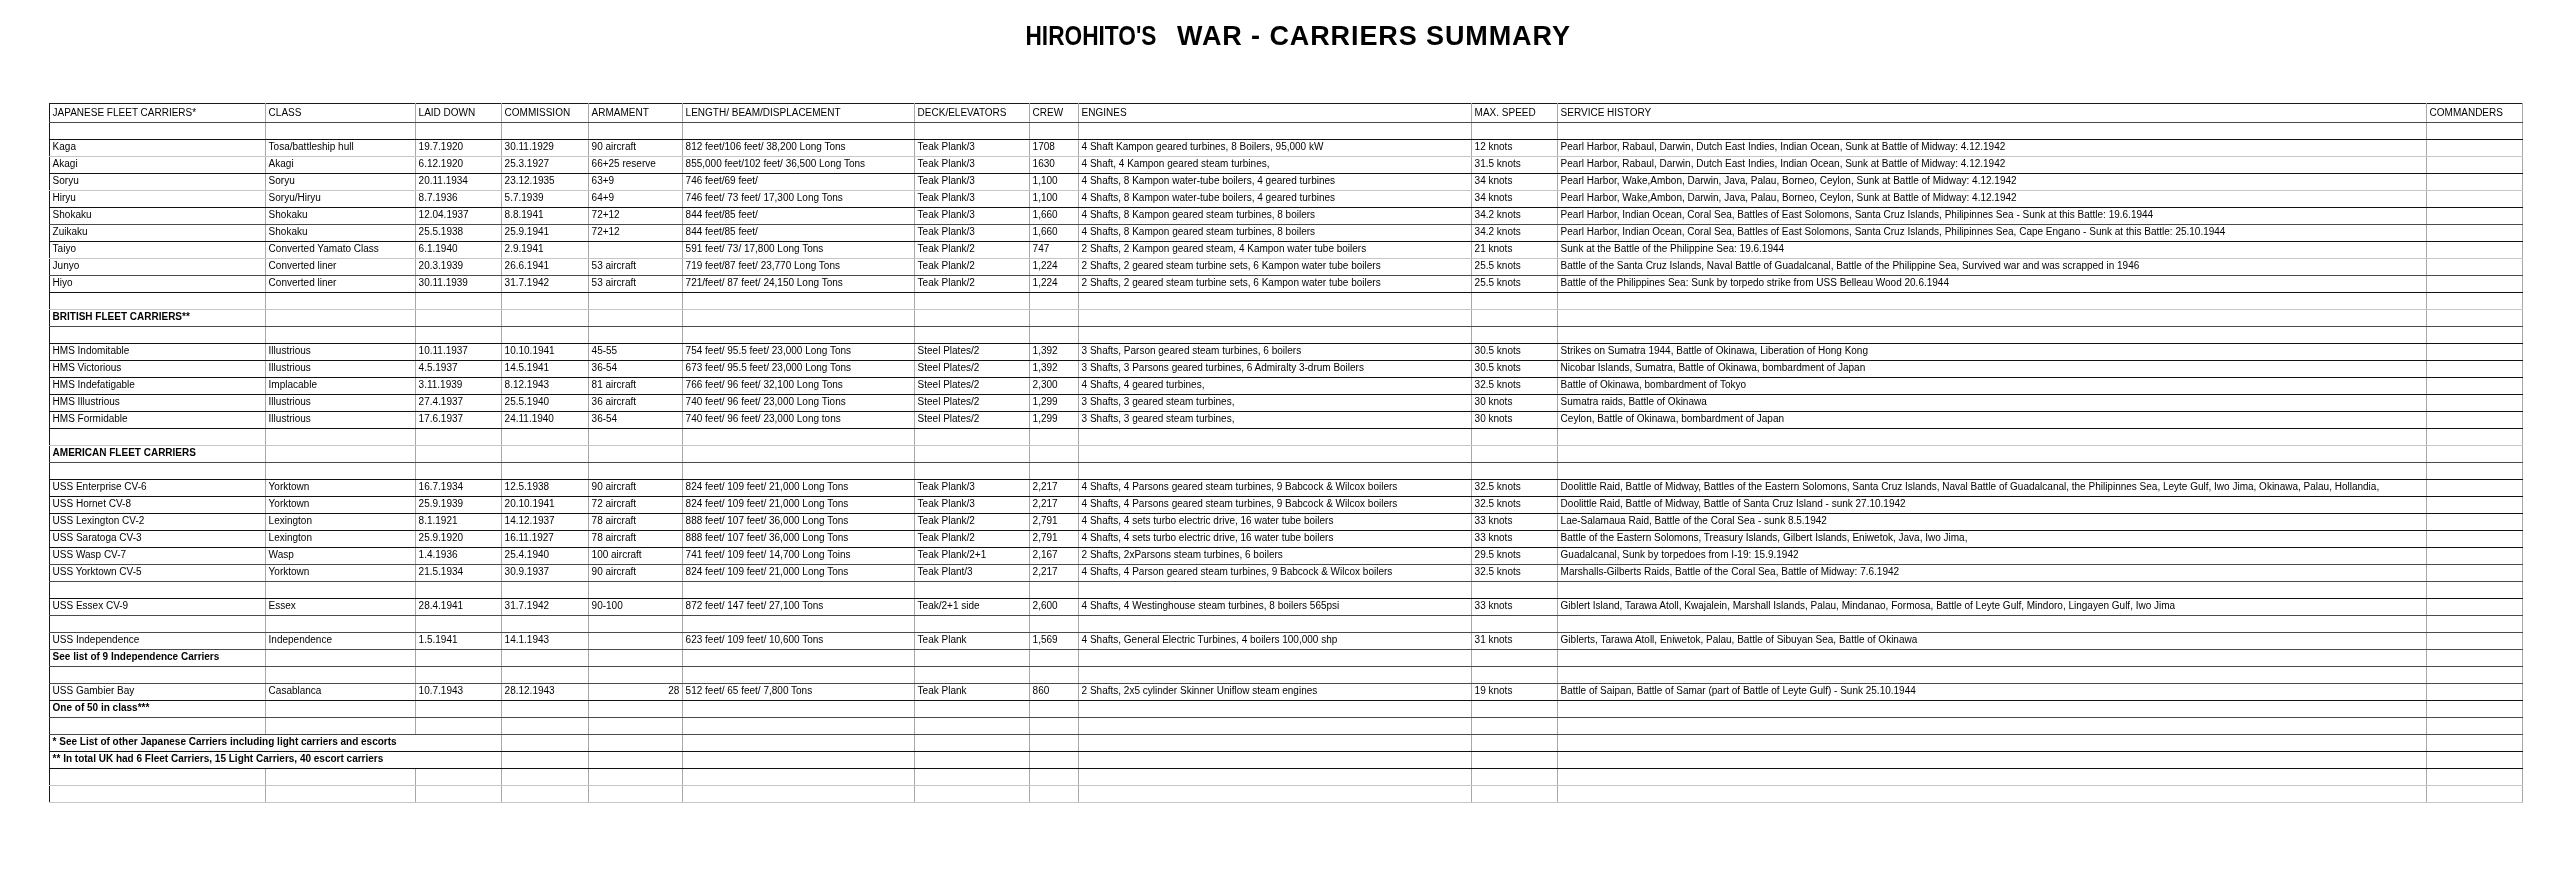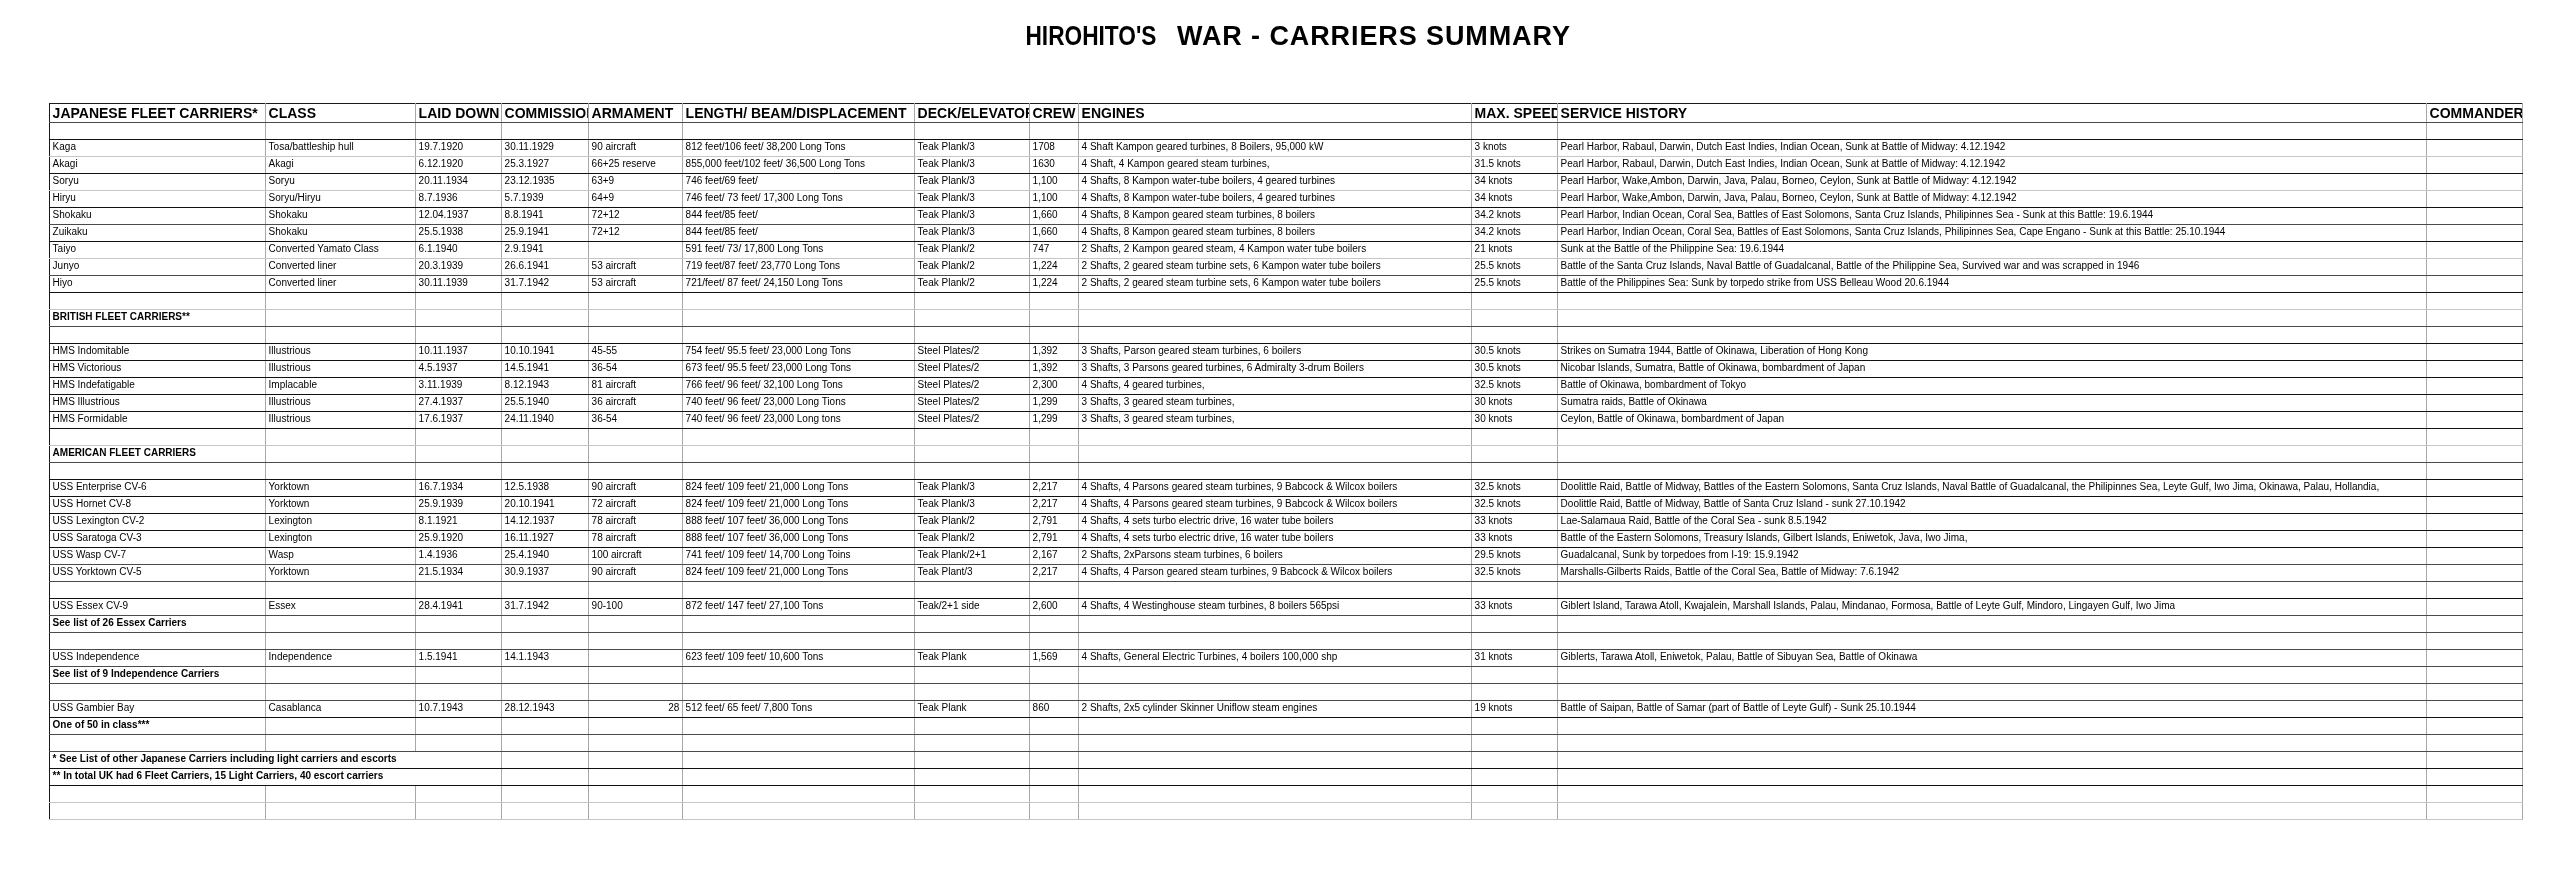--- a/index.html
+++ b/index.html
@@ -49,22 +49,22 @@
     padding: 0 2.6px;
     font-size: 10px;
     line-height: 10.5px;
     white-space: nowrap;
     overflow: hidden;
     vertical-align: middle;
     border-right: 0.9px solid #a8a8a8;
     border-bottom: 0.9px solid #c6c6c6;
   }
   tr.style-header td {
-    font-weight: bold;
-    font-size: 14px;
+    font-weight: normal;
+    font-size: 10px;
     height: 17.5px;
     border-bottom: 0.9px solid #333;
   }
   tr.style-label td:first-child { font-weight: bold; margin-top: 12px; }
   tr.b-dark td  { border-bottom: 0.9px solid #4a4a4a; }
   tr.b-thick td { border-bottom: 1.7px solid #111; }
   tr.b-none td  { border-bottom: none; }
 </style>
 </head>
 <body>
@@ -121,21 +121,21 @@
       <tr class="style-data b-light">
         <td>Kaga</td>
         <td>Tosa/battleship hull</td>
         <td>19.7.1920</td>
         <td>30.11.1929</td>
         <td>90 aircraft</td>
         <td>812 feet/106 feet/ 38,200 Long Tons</td>
         <td>Teak Plank/3</td>
         <td>1708</td>
         <td>4 Shaft Kampon geared turbines, 8 Boilers, 95,000 kW</td>
-        <td>3 knots</td>
+        <td>12 knots</td>
         <td>Pearl Harbor, Rabaul, Darwin, Dutch East Indies,  Indian Ocean, Sunk at Battle of Midway: 4.12.1942</td>
         <td></td>
       </tr>
       <tr class="style-data b-thick">
         <td>Akagi</td>
         <td>Akagi</td>
         <td>6.12.1920</td>
         <td>25.3.1927</td>
         <td>66+25 reserve</td>
         <td>855,000 feet/102 feet/ 36,500 Long Tons</td>
@@ -503,34 +503,20 @@
         <td>31.7.1942</td>
         <td>90-100</td>
         <td>872 feet/ 147 feet/ 27,100 Tons</td>
         <td>Teak/2+1 side</td>
         <td>2,600</td>
         <td>4 Shafts, 4 Westinghouse steam turbines, 8 boilers 565psi</td>
         <td>33 knots</td>
         <td>Giblert Island, Tarawa Atoll, Kwajalein, Marshall Islands, Palau, Mindanao, Formosa, Battle of Leyte Gulf, Mindoro, Lingayen Gulf, Iwo Jima</td>
         <td></td>
       </tr>
-      <tr class="style-label b-dark">
-        <td>See list of 26 Essex Carriers</td>
-        <td></td>
-        <td></td>
-        <td></td>
-        <td></td>
-        <td></td>
-        <td></td>
-        <td></td>
-        <td></td>
-        <td></td>
-        <td></td>
-        <td></td>
-      </tr>
       <tr class="style-blank b-dark">
         <td></td>
         <td></td>
         <td></td>
         <td></td>
         <td></td>
         <td></td>
         <td></td>
         <td></td>
         <td></td>

